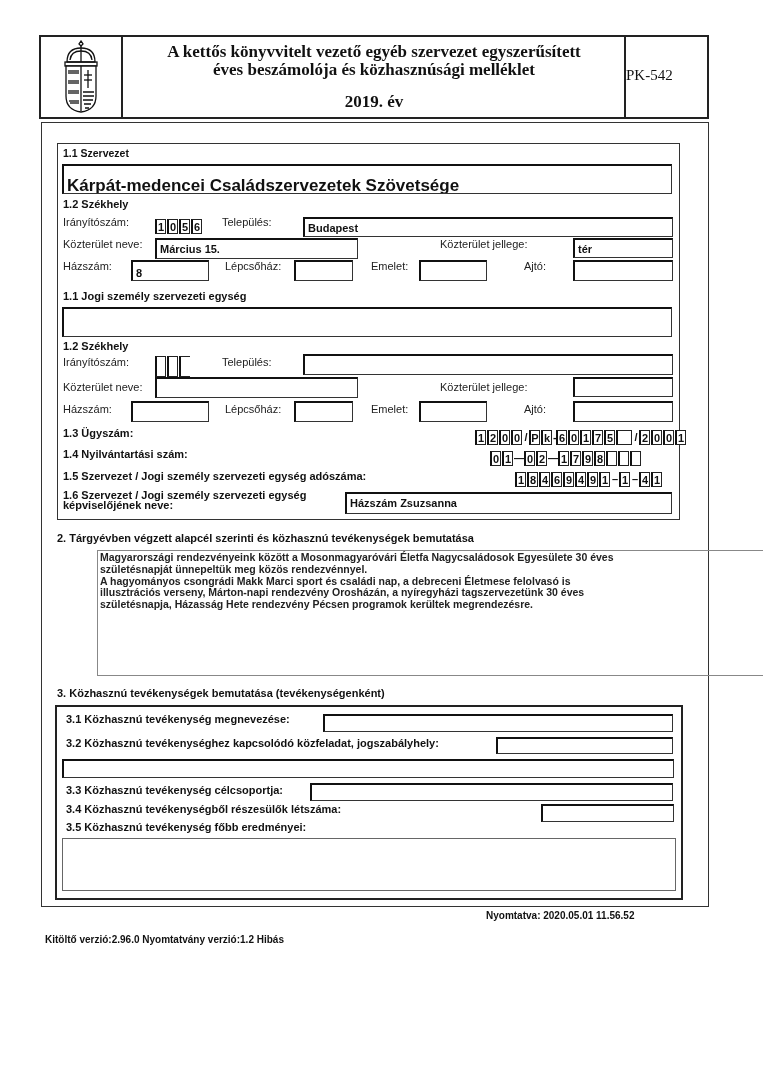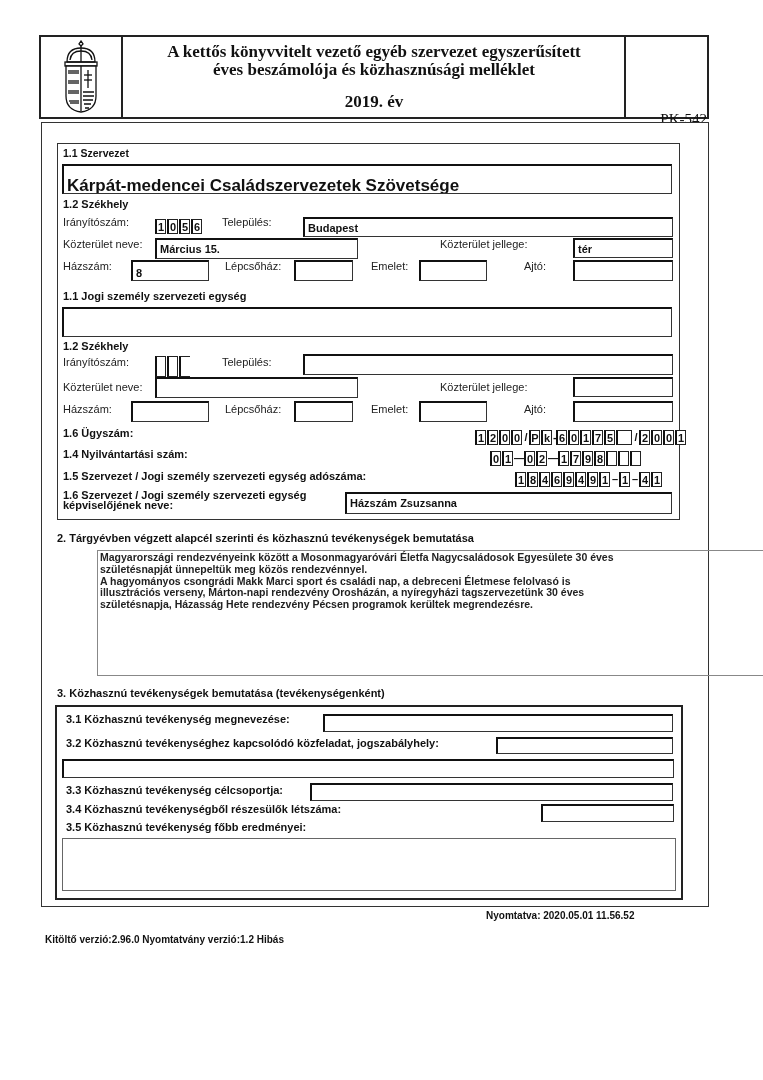--- a/index.html
+++ b/index.html
@@ -44,21 +44,21 @@
       <path d="M22 52 L33 52 M22 56 L33 56 M22 60 L32 60 M23 64 L30 64 M24 68 L28 68"></path>
     </g>
   </svg>
 </div>
 <div class="abs title" style="left:124px;top:43px;width:500px;">
   <div>A kettős könyvvitelt vezető egyéb szervezet egyszerűsített</div>
   <div>éves beszámolója és közhasznúsági melléklet</div>
 </div>
 <div class="abs title" style="left:124px;top:93px;width:500px;">2019. év</div>
 <div class="abs" style="left:624px;top:37px;width:83px;height:80px;border-left:2px solid #222;box-sizing:border-box;">
-  <div style="position:absolute;left:0;right:0;top:30px;text-align:right;font-family:'Liberation Serif',serif;font-size:15px;margin-top:44px;">PK-542</div>
+  <div style="position:absolute;left:0;right:0;top:30px;text-align:left;font-family:'Liberation Serif',serif;font-size:15px;">PK-542</div>
 </div>
 
 <div class="box" style="left:41px;top:122px;width:668px;height:785px;border:1.5px solid #333;"></div>
 <div class="hd" style="left:57px;top:119px;margin-top:46px;">1. Szervezet / Jogi személy szervezeti egység azonosító adatai</div>
 
 <div class="box" style="left:57px;top:143px;width:623px;height:377px;border:1.5px solid #333;"></div>
 
 <div class="hd" style="left:63px;top:147px;font-size:10.5px;">1.1 Szervezet</div>
 <div class="fld" style="left:62px;top:164px;width:610px;height:30px;font-size:17px;padding:10px 0 0 3px;">Kárpát-medencei Családszervezetek Szövetsége</div>
 
@@ -107,21 +107,21 @@
 
 <div class="lbl" style="left:63px;top:403px;">Házszám:</div>
 <div class="fld" style="left:131px;top:401px;width:78px;height:21px;"></div>
 <div class="lbl" style="left:225px;top:403px;">Lépcsőház:</div>
 <div class="fld" style="left:294px;top:401px;width:59px;height:21px;"></div>
 <div class="lbl" style="left:371px;top:403px;">Emelet:</div>
 <div class="fld" style="left:419px;top:401px;width:68px;height:21px;"></div>
 <div class="lbl" style="left:524px;top:403px;">Ajtó:</div>
 <div class="fld" style="left:573px;top:401px;width:100px;height:21px;"></div>
 
-<div class="hd" style="left:63px;top:427px;">1.6 Ügyszám:</div>
+<div class="hd" style="left:63px;top:427px;">1.3 Ügyszám:</div>
 <div class="cells" style="left:475px;top:429px;">
   <div class="cell">1</div>
   <div class="cell">2</div>
   <div class="cell">0</div>
   <div class="cell">0</div>
   <span class="sep" style="width:6px;">/</span>
   <div class="cell">P</div>
   <div class="cell">k</div>
   <span class="sep" style="width:3px;">-</span>
   <div class="cell">6</div>

